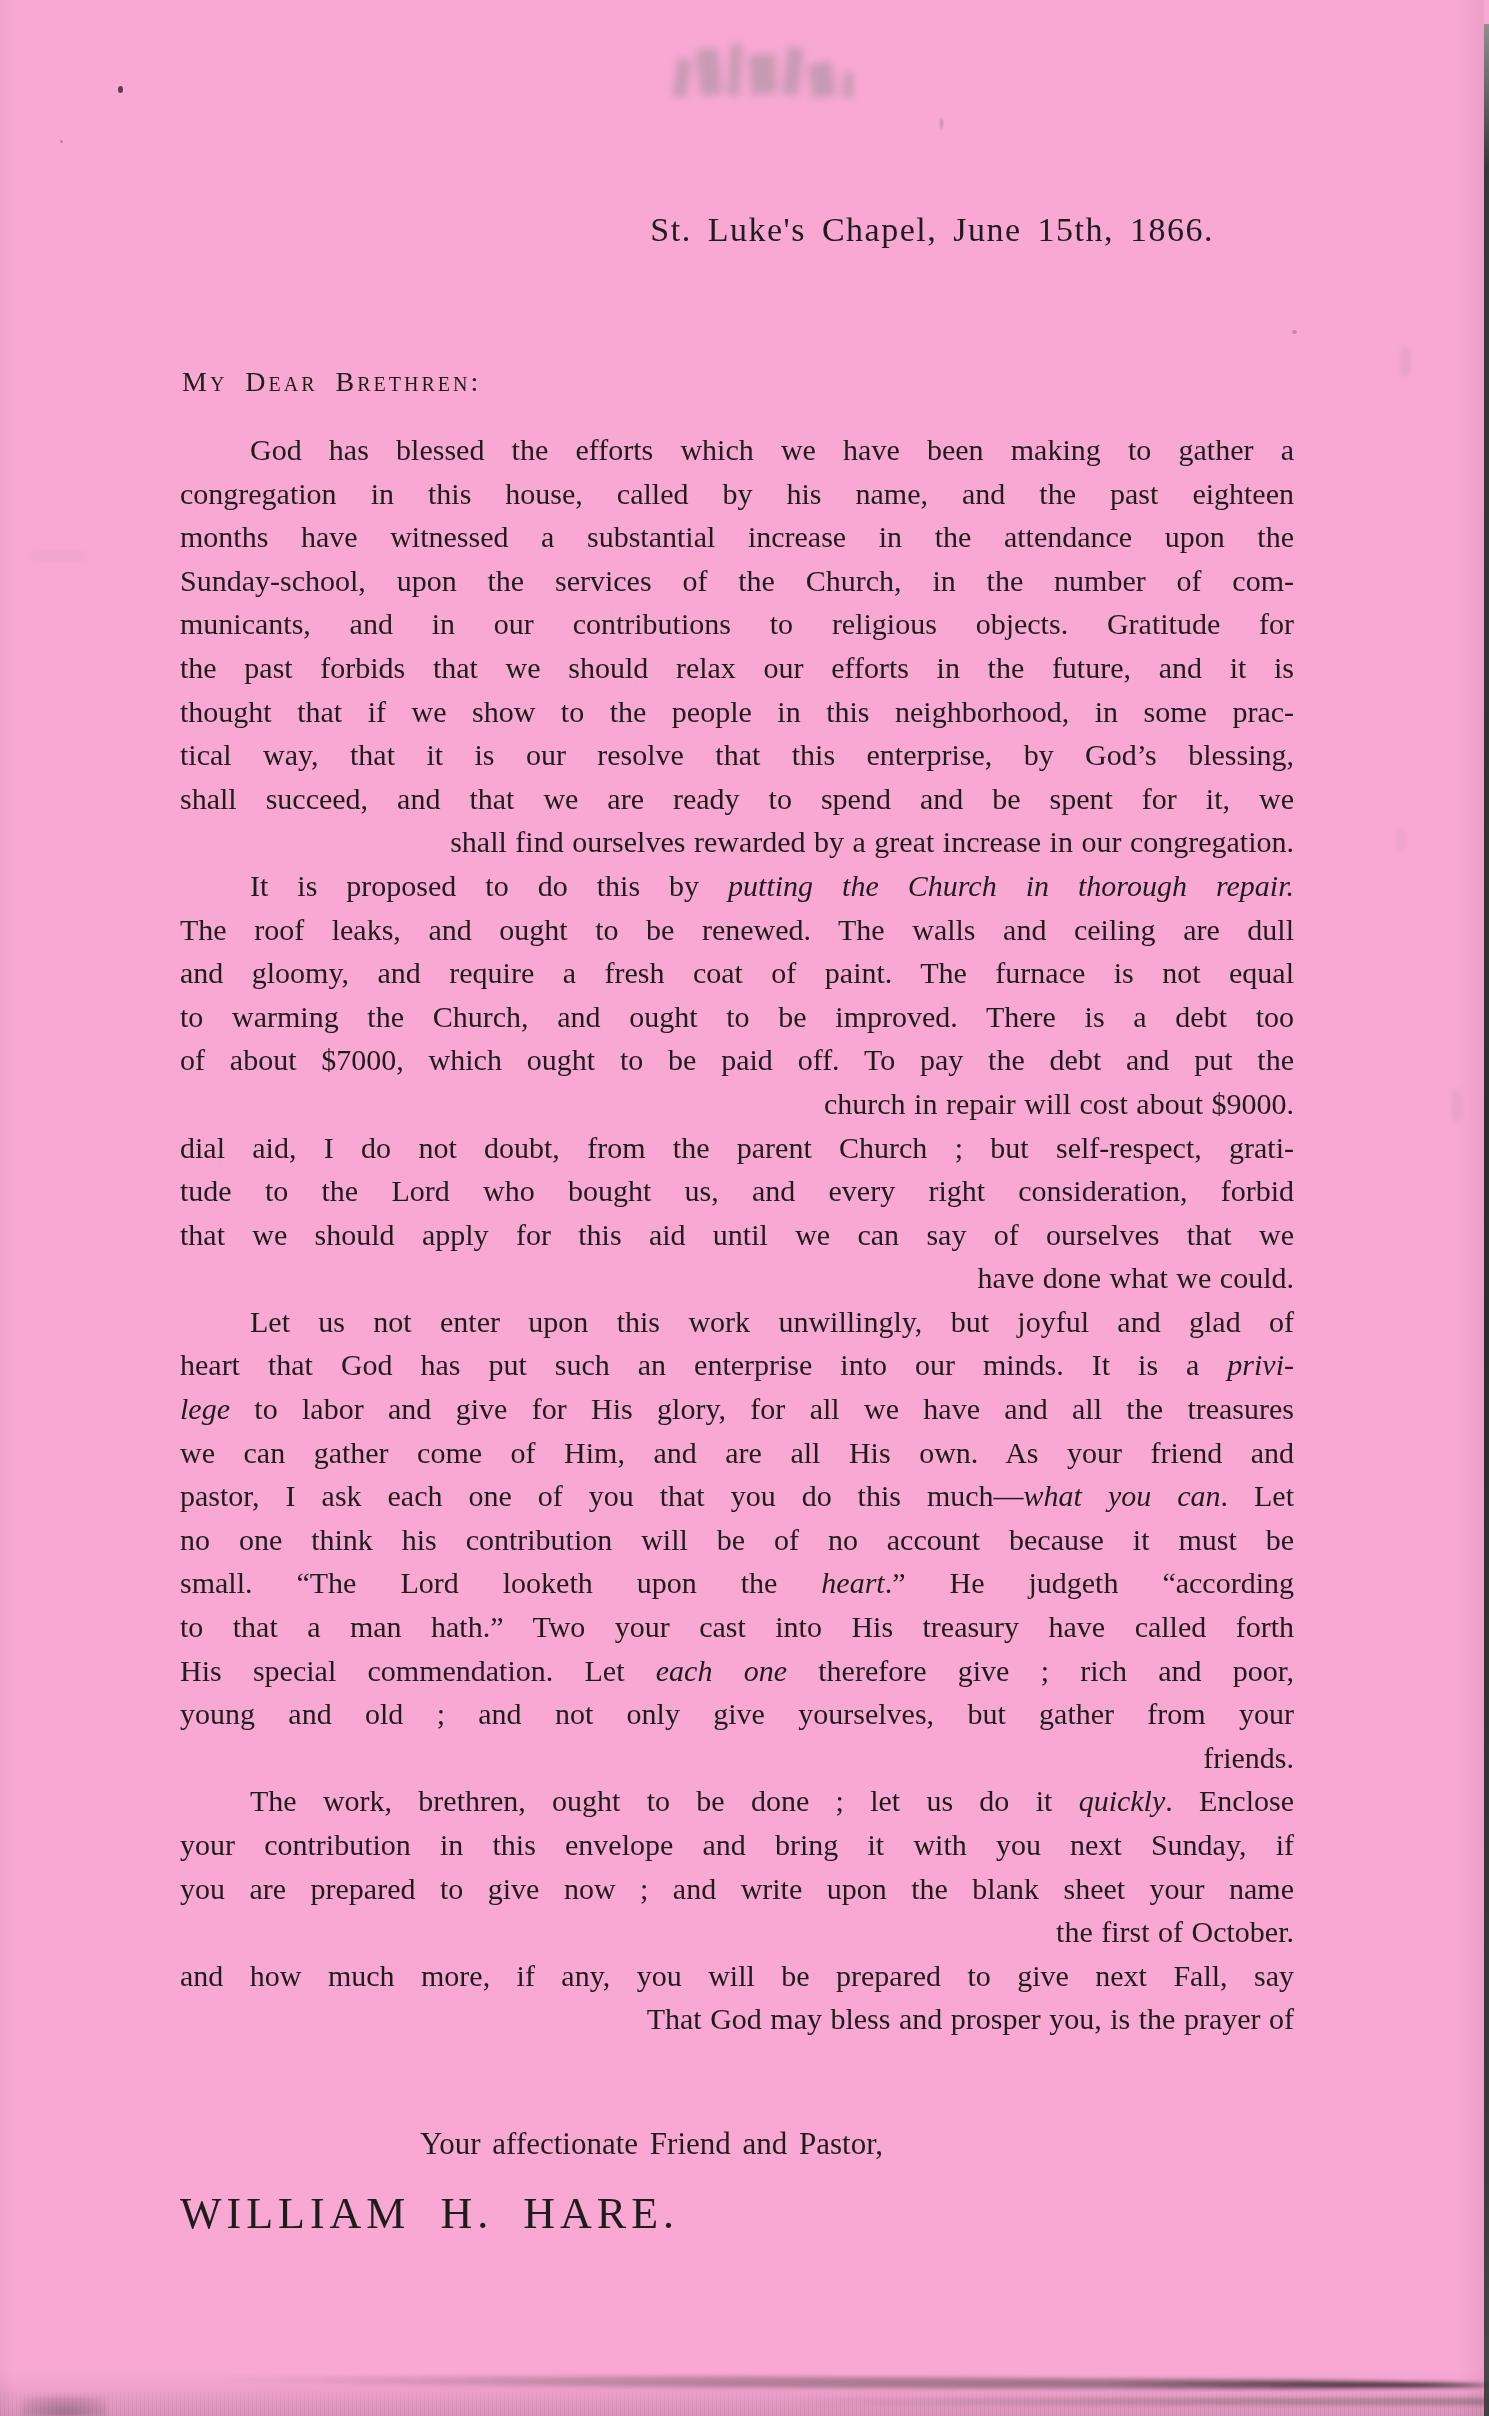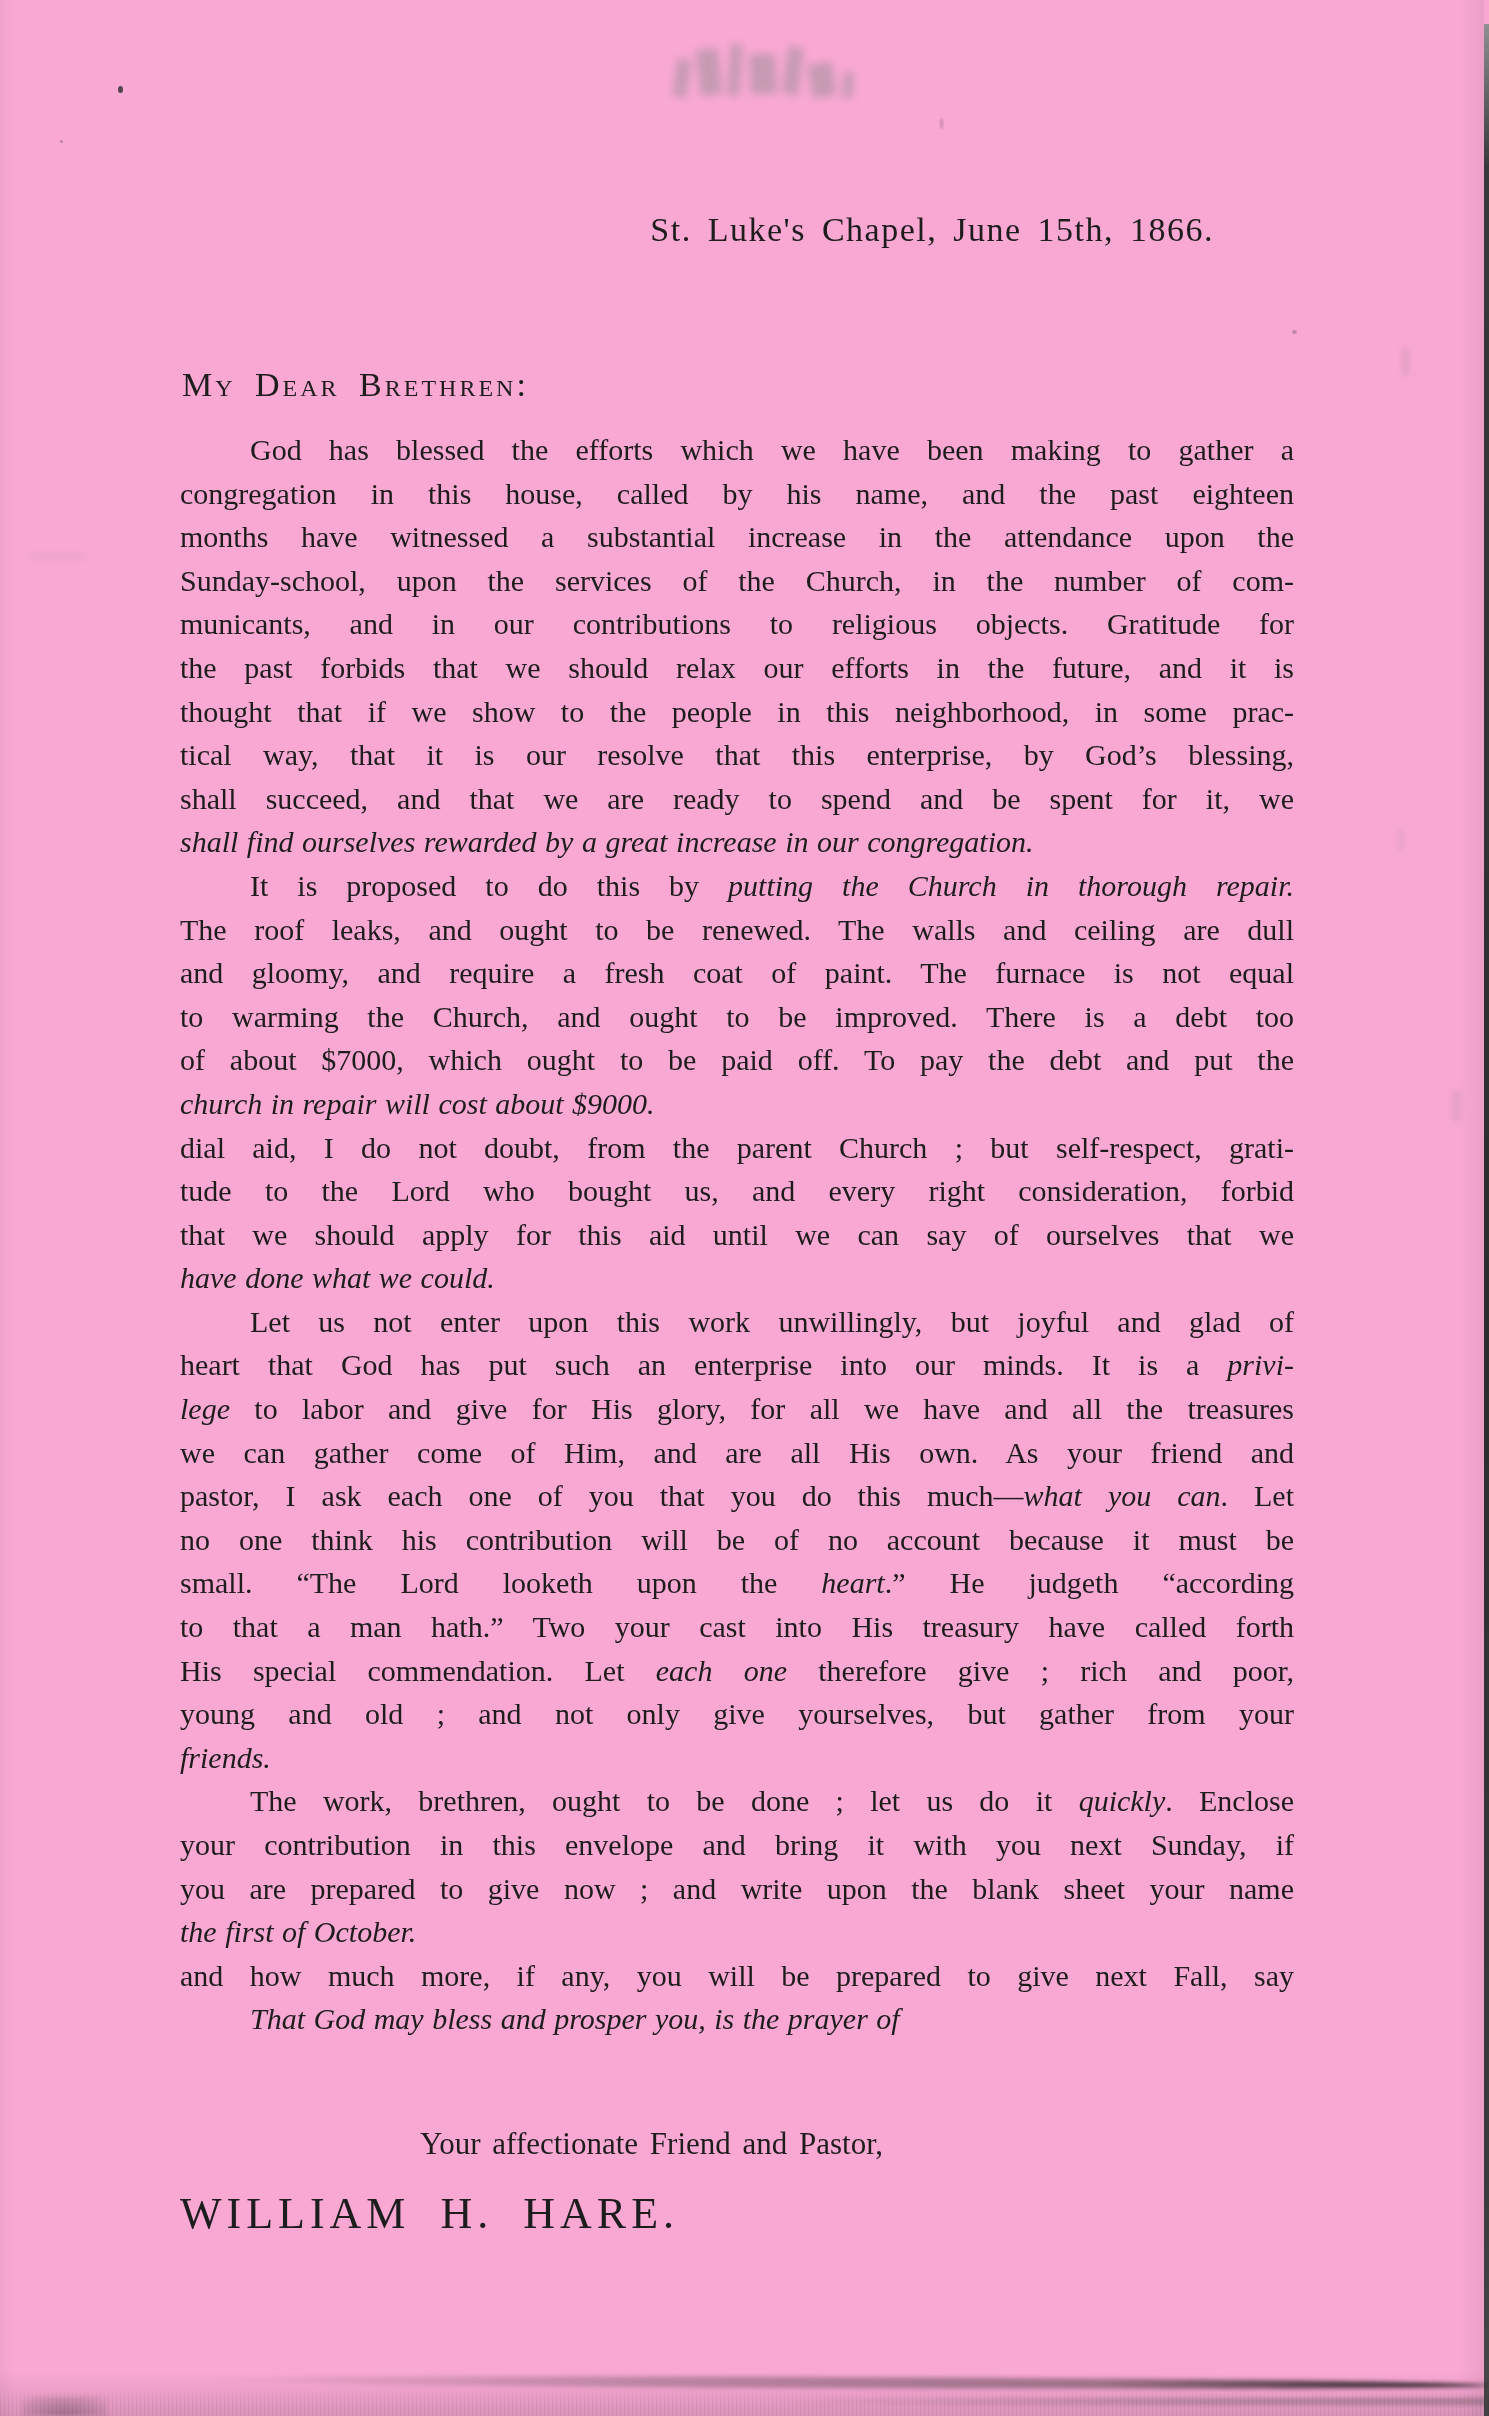--- a/index.html
+++ b/index.html
@@ -30,38 +30,38 @@
     box-sizing: border-box;
     font-size: 34px;
     letter-spacing: 1.5px;
     word-spacing: 6px;
     white-space: nowrap;
   }
   .salutation {
     position: absolute;
     top: 366px;
     left: 2px;
-    font-size: 34px;
+    font-size: 28px;
     font-variant: small-caps;
     letter-spacing: 3px;
     word-spacing: 8px;
   }
   .body-text {
     position: absolute;
     top: 428px;
     left: 0;
     width: 100%;
     font-size: 30px;
     line-height: 43.6px;
     word-spacing: 1px;
   }
   .para { margin: 0; }
   .line { display: block; }
   .line.fill { text-align: justify; text-align-last: justify; }
-  .line.last { text-align: left; font-style: italic; }
+  .line.last { text-align: right; }
   .line.indent { text-indent: 70px; }
   .it { font-style: italic; font-family: Liberation Serif, serif; }
   .valediction {
     position: absolute;
     top: 2126px;
     left: 240px;
     font-size: 31px;
     word-spacing: 4px;
     white-space: nowrap;
   }

